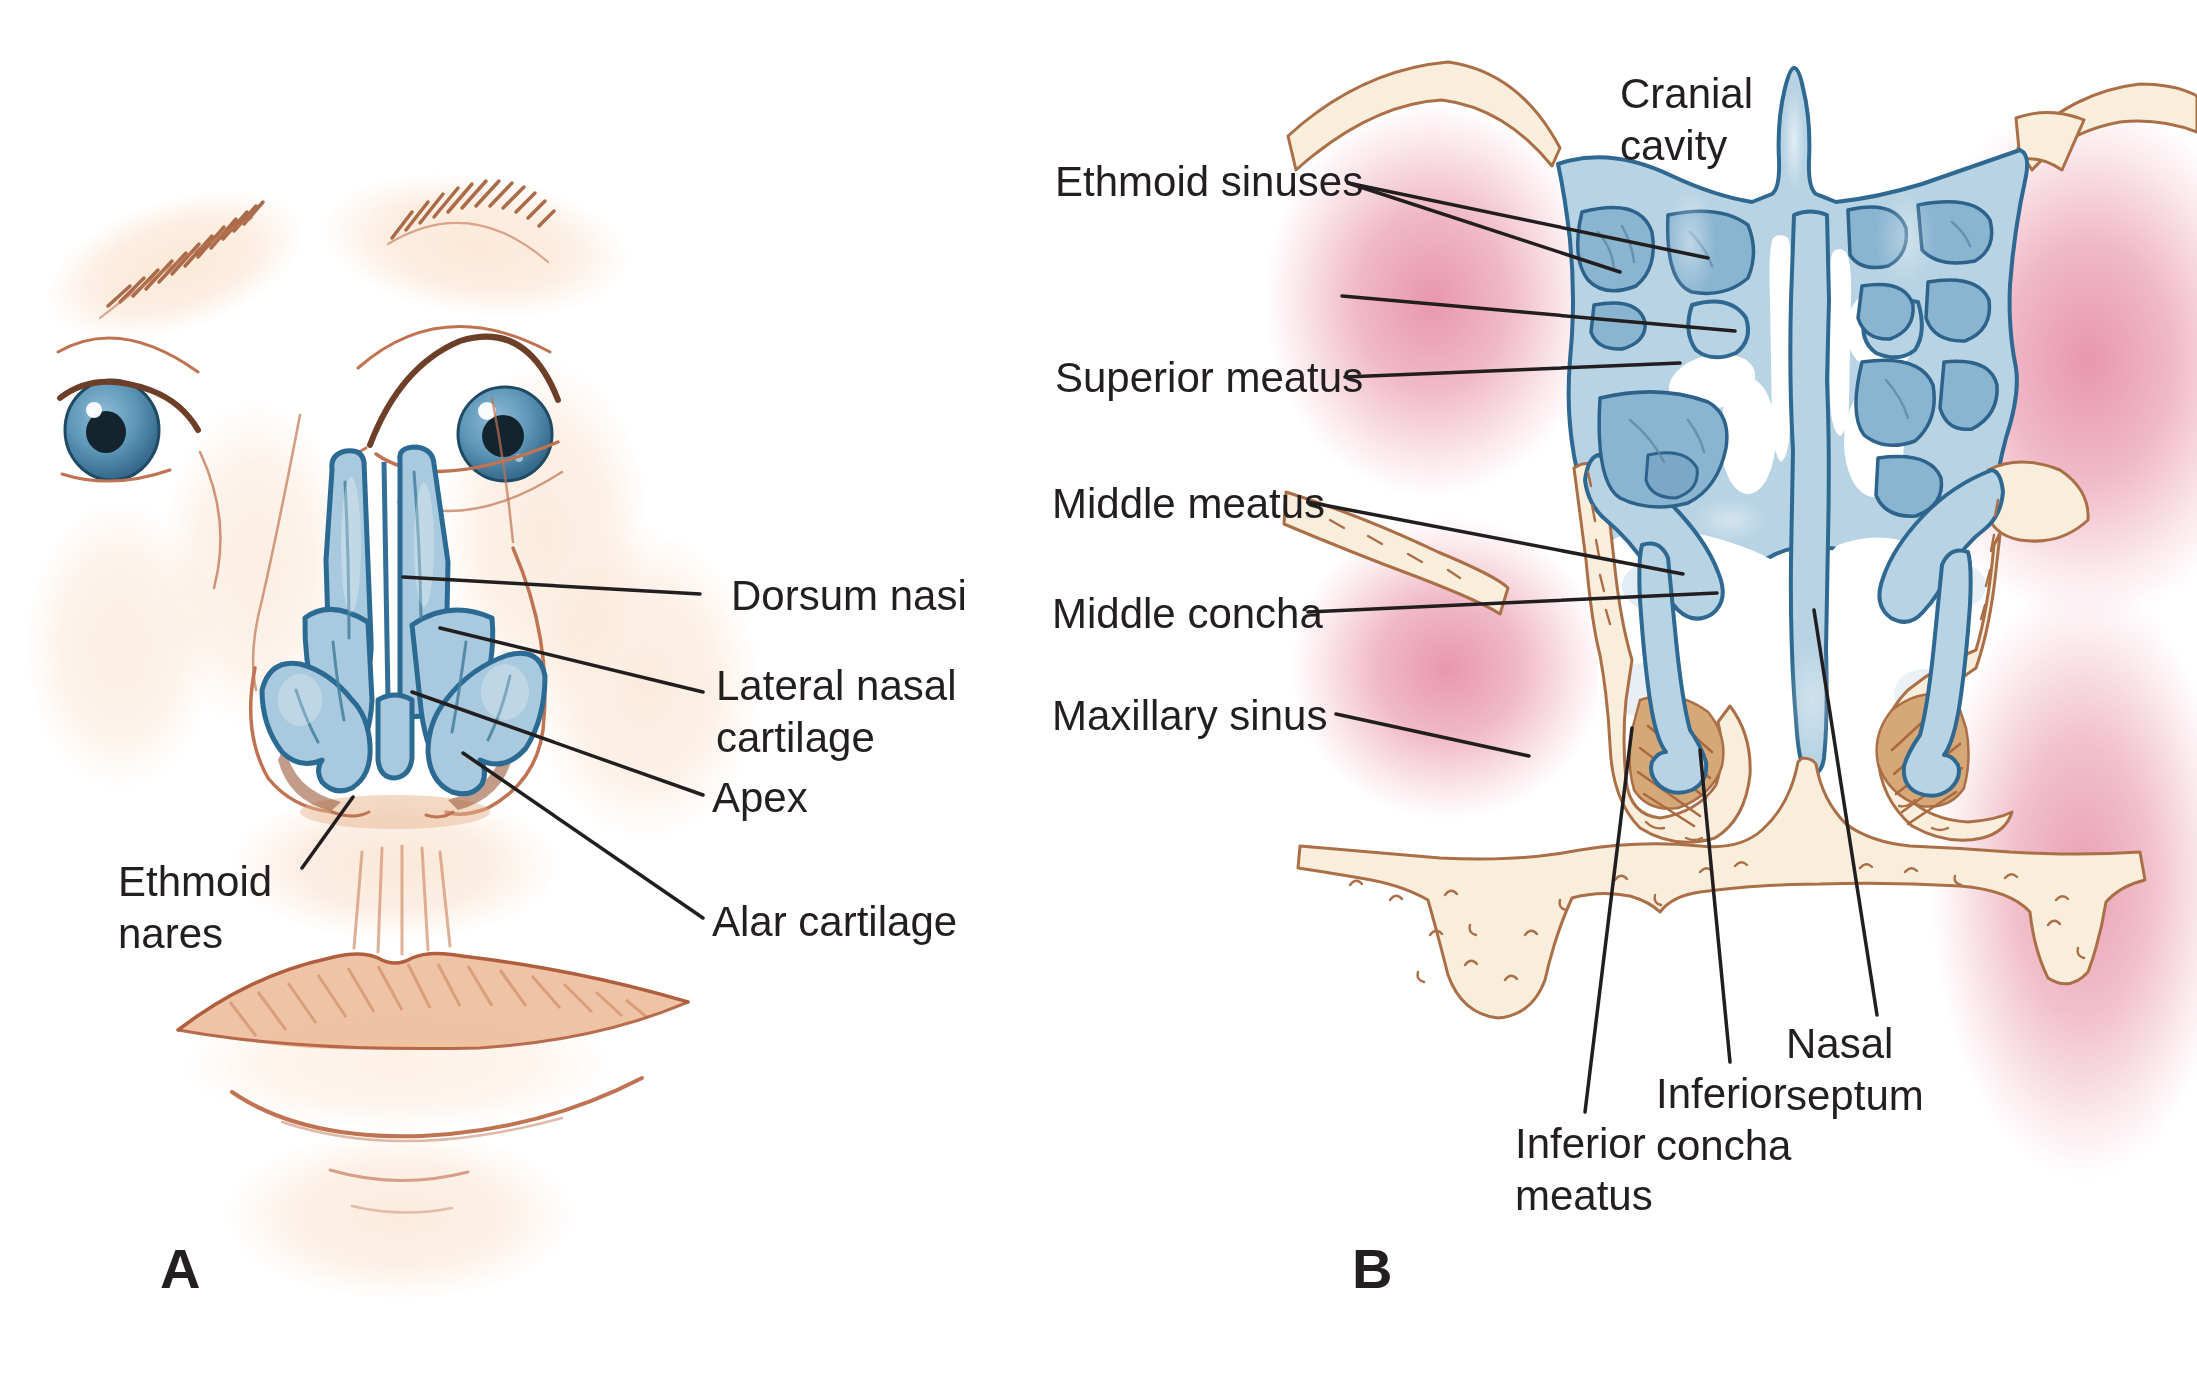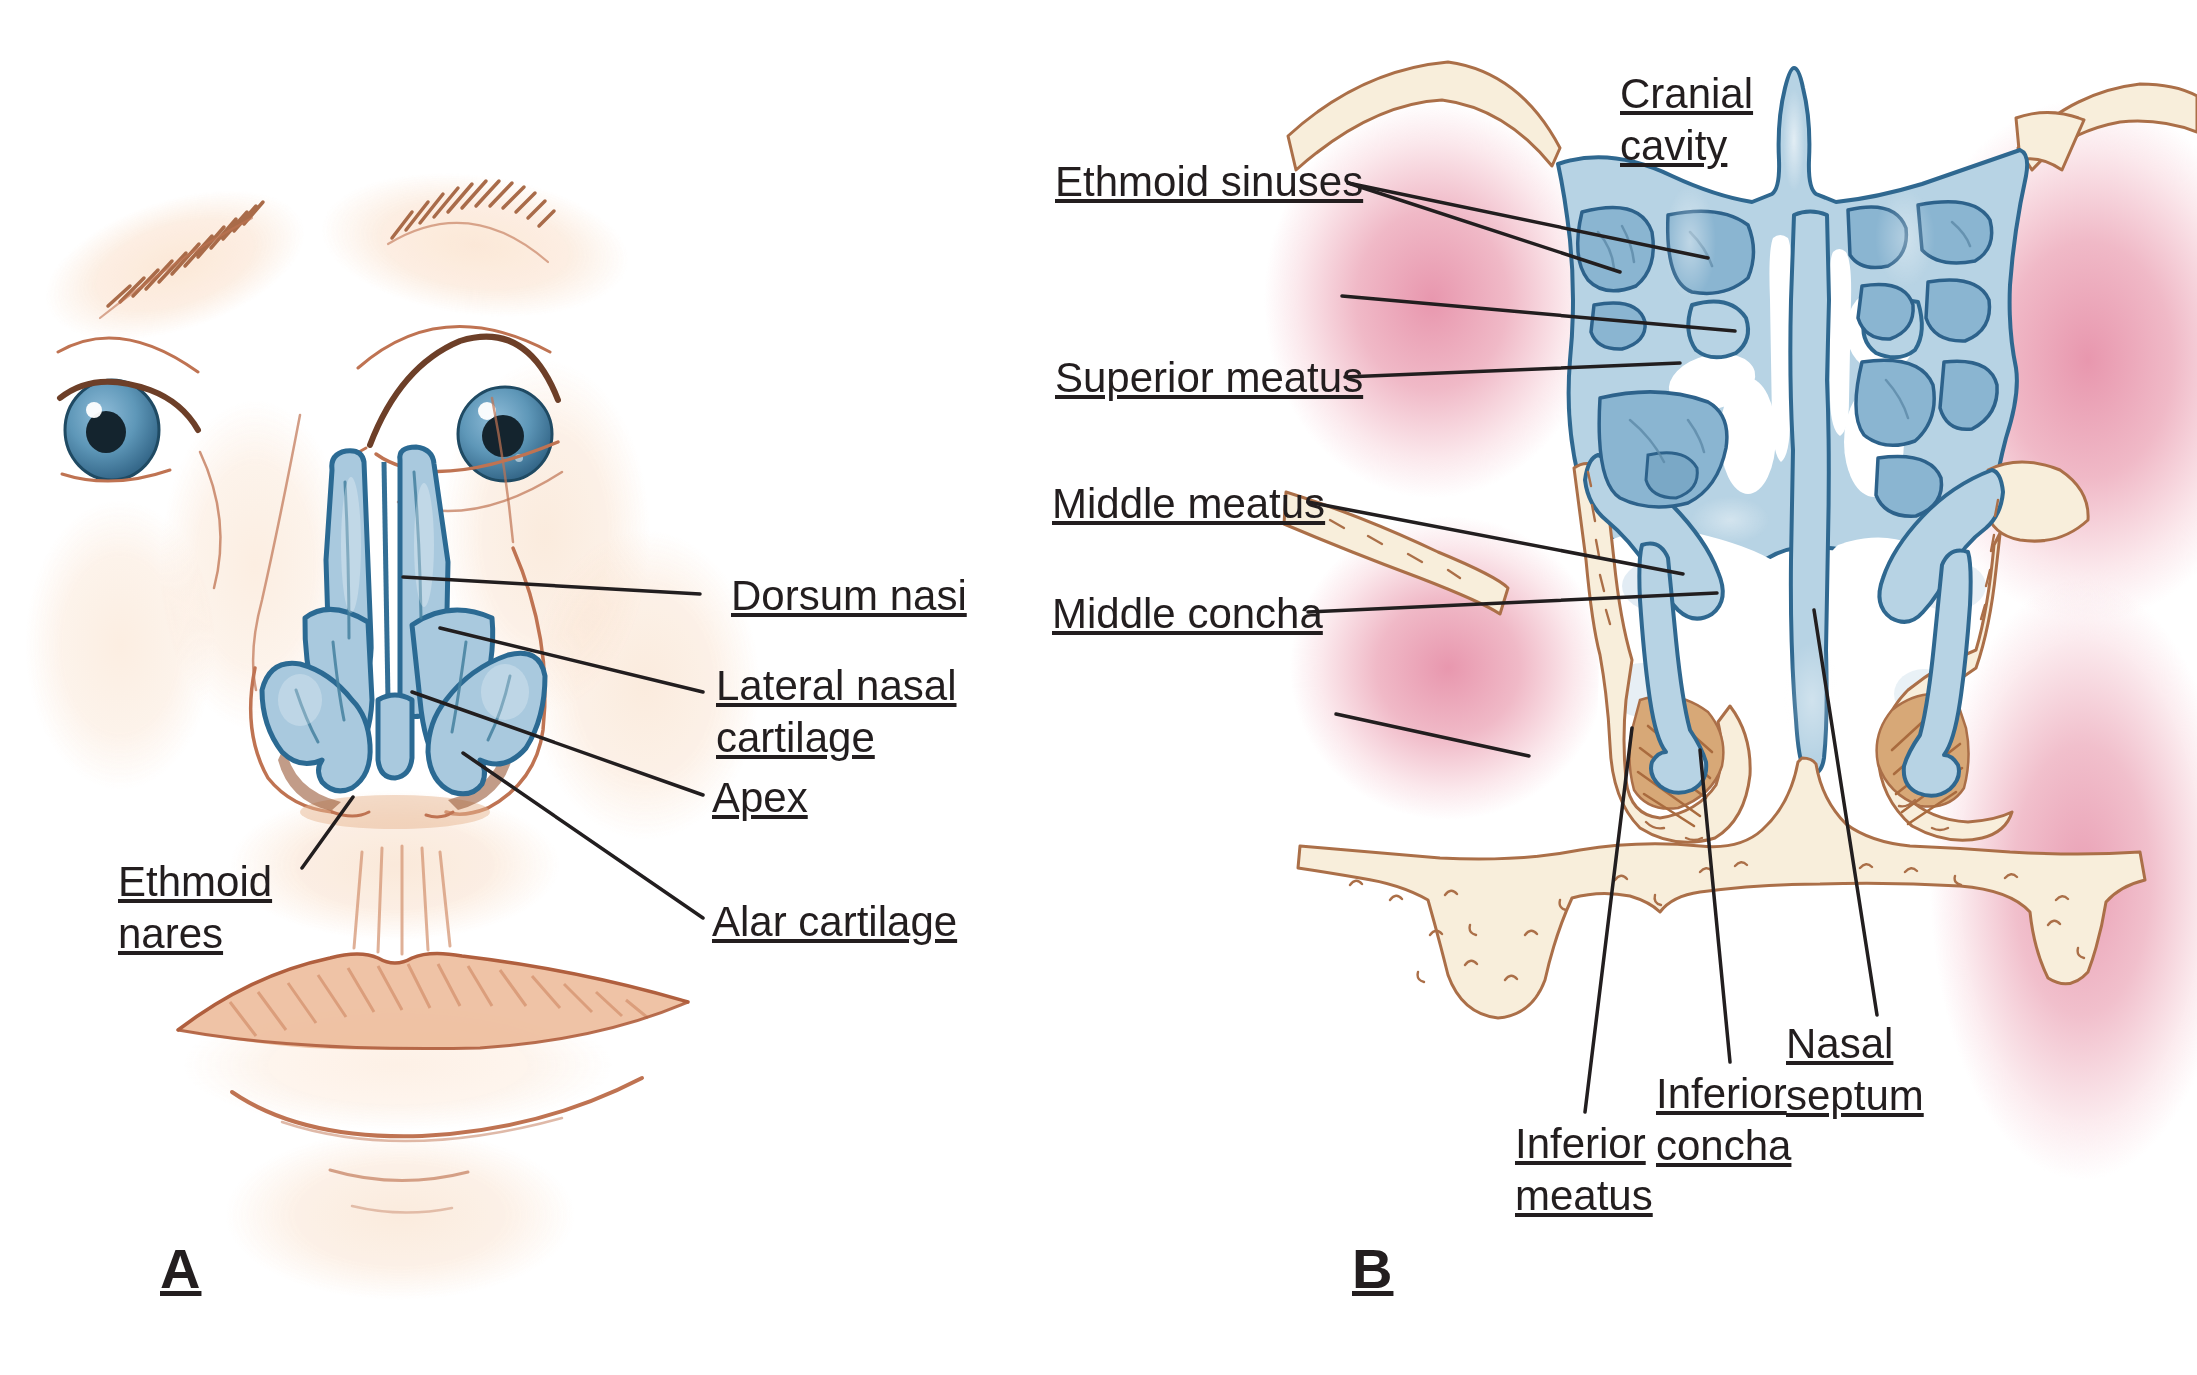--- a/index.html
+++ b/index.html
@@ -1,19 +1,19 @@
 <!DOCTYPE html>
 <html><head>
 <meta charset="utf-8">
 <style>
   html,body{margin:0;padding:0;background:#ffffff;}
   .canvas{position:relative;width:2197px;height:1375px;background:#ffffff;overflow:hidden;
           font-family:"Liberation Sans", sans-serif;}
   .art{position:absolute;left:0;top:0;}
-  .lbl{position:absolute;color:#231e1f;font-size:42px;line-height:1.24;white-space:pre-line;text-decoration:underline;}
+  .lbl{position:absolute;color:#231e1f;font-size:42px;line-height:1.24;white-space:pre-line;}
   .panel-letter{font-size:56px;font-weight:bold;letter-spacing:1px;}
   
   .ln{stroke:#221e1f;stroke-width:3.5;fill:none;stroke-linecap:round;}
   .blue{fill:#b7d3e4;stroke:#2f6890;stroke-width:4;stroke-linejoin:round;}
   .cell{fill:#8ab5d1;stroke:#2d628b;stroke-width:3.5;stroke-linejoin:round;}
   .cellin{fill:#7aa8c6;stroke:#2d628b;stroke-width:3;}
   .whitecut{fill:#ffffff;stroke:none;}
   .bone{fill:#f8eedb;stroke:#ab6f48;stroke-width:3;stroke-linejoin:round;}
   .tanfloor{fill:#d7a877;stroke:#ab6f48;stroke-width:2.5;}
   .speck{stroke:#ab6f48;stroke-width:2.4;fill:none;stroke-linecap:round;}
@@ -281,20 +281,21 @@
 <div class="lbl" style="left:118px;top:856px">Ethmoid
 nares</div>
 <div class="lbl panel-letter" style="left:160px;top:1234px">A</div>
 
 <div class="lbl" style="left:1620px;top:68px">Cranial
 cavity</div>
 <div class="lbl" style="left:1055px;top:156px">Ethmoid sinuses</div>
 <div class="lbl" style="left:1055px;top:352px">Superior meatus</div>
 <div class="lbl" style="left:1052px;top:588px">Middle concha</div>
 <div class="lbl" style="left:1052px;top:478px">Middle meatus</div>
+<div class="lbl" style="left:1052px;top:690px">Maxillary sinus</div>
 <div class="lbl" style="left:1515px;top:1118px">Inferior
 meatus</div>
 <div class="lbl" style="left:1656px;top:1068px">Inferior
 concha</div>
 <div class="lbl" style="left:1786px;top:1018px">Nasal
 septum</div>
 <div class="lbl panel-letter" style="left:1352px;top:1234px">B</div>
 
 </div>
 

